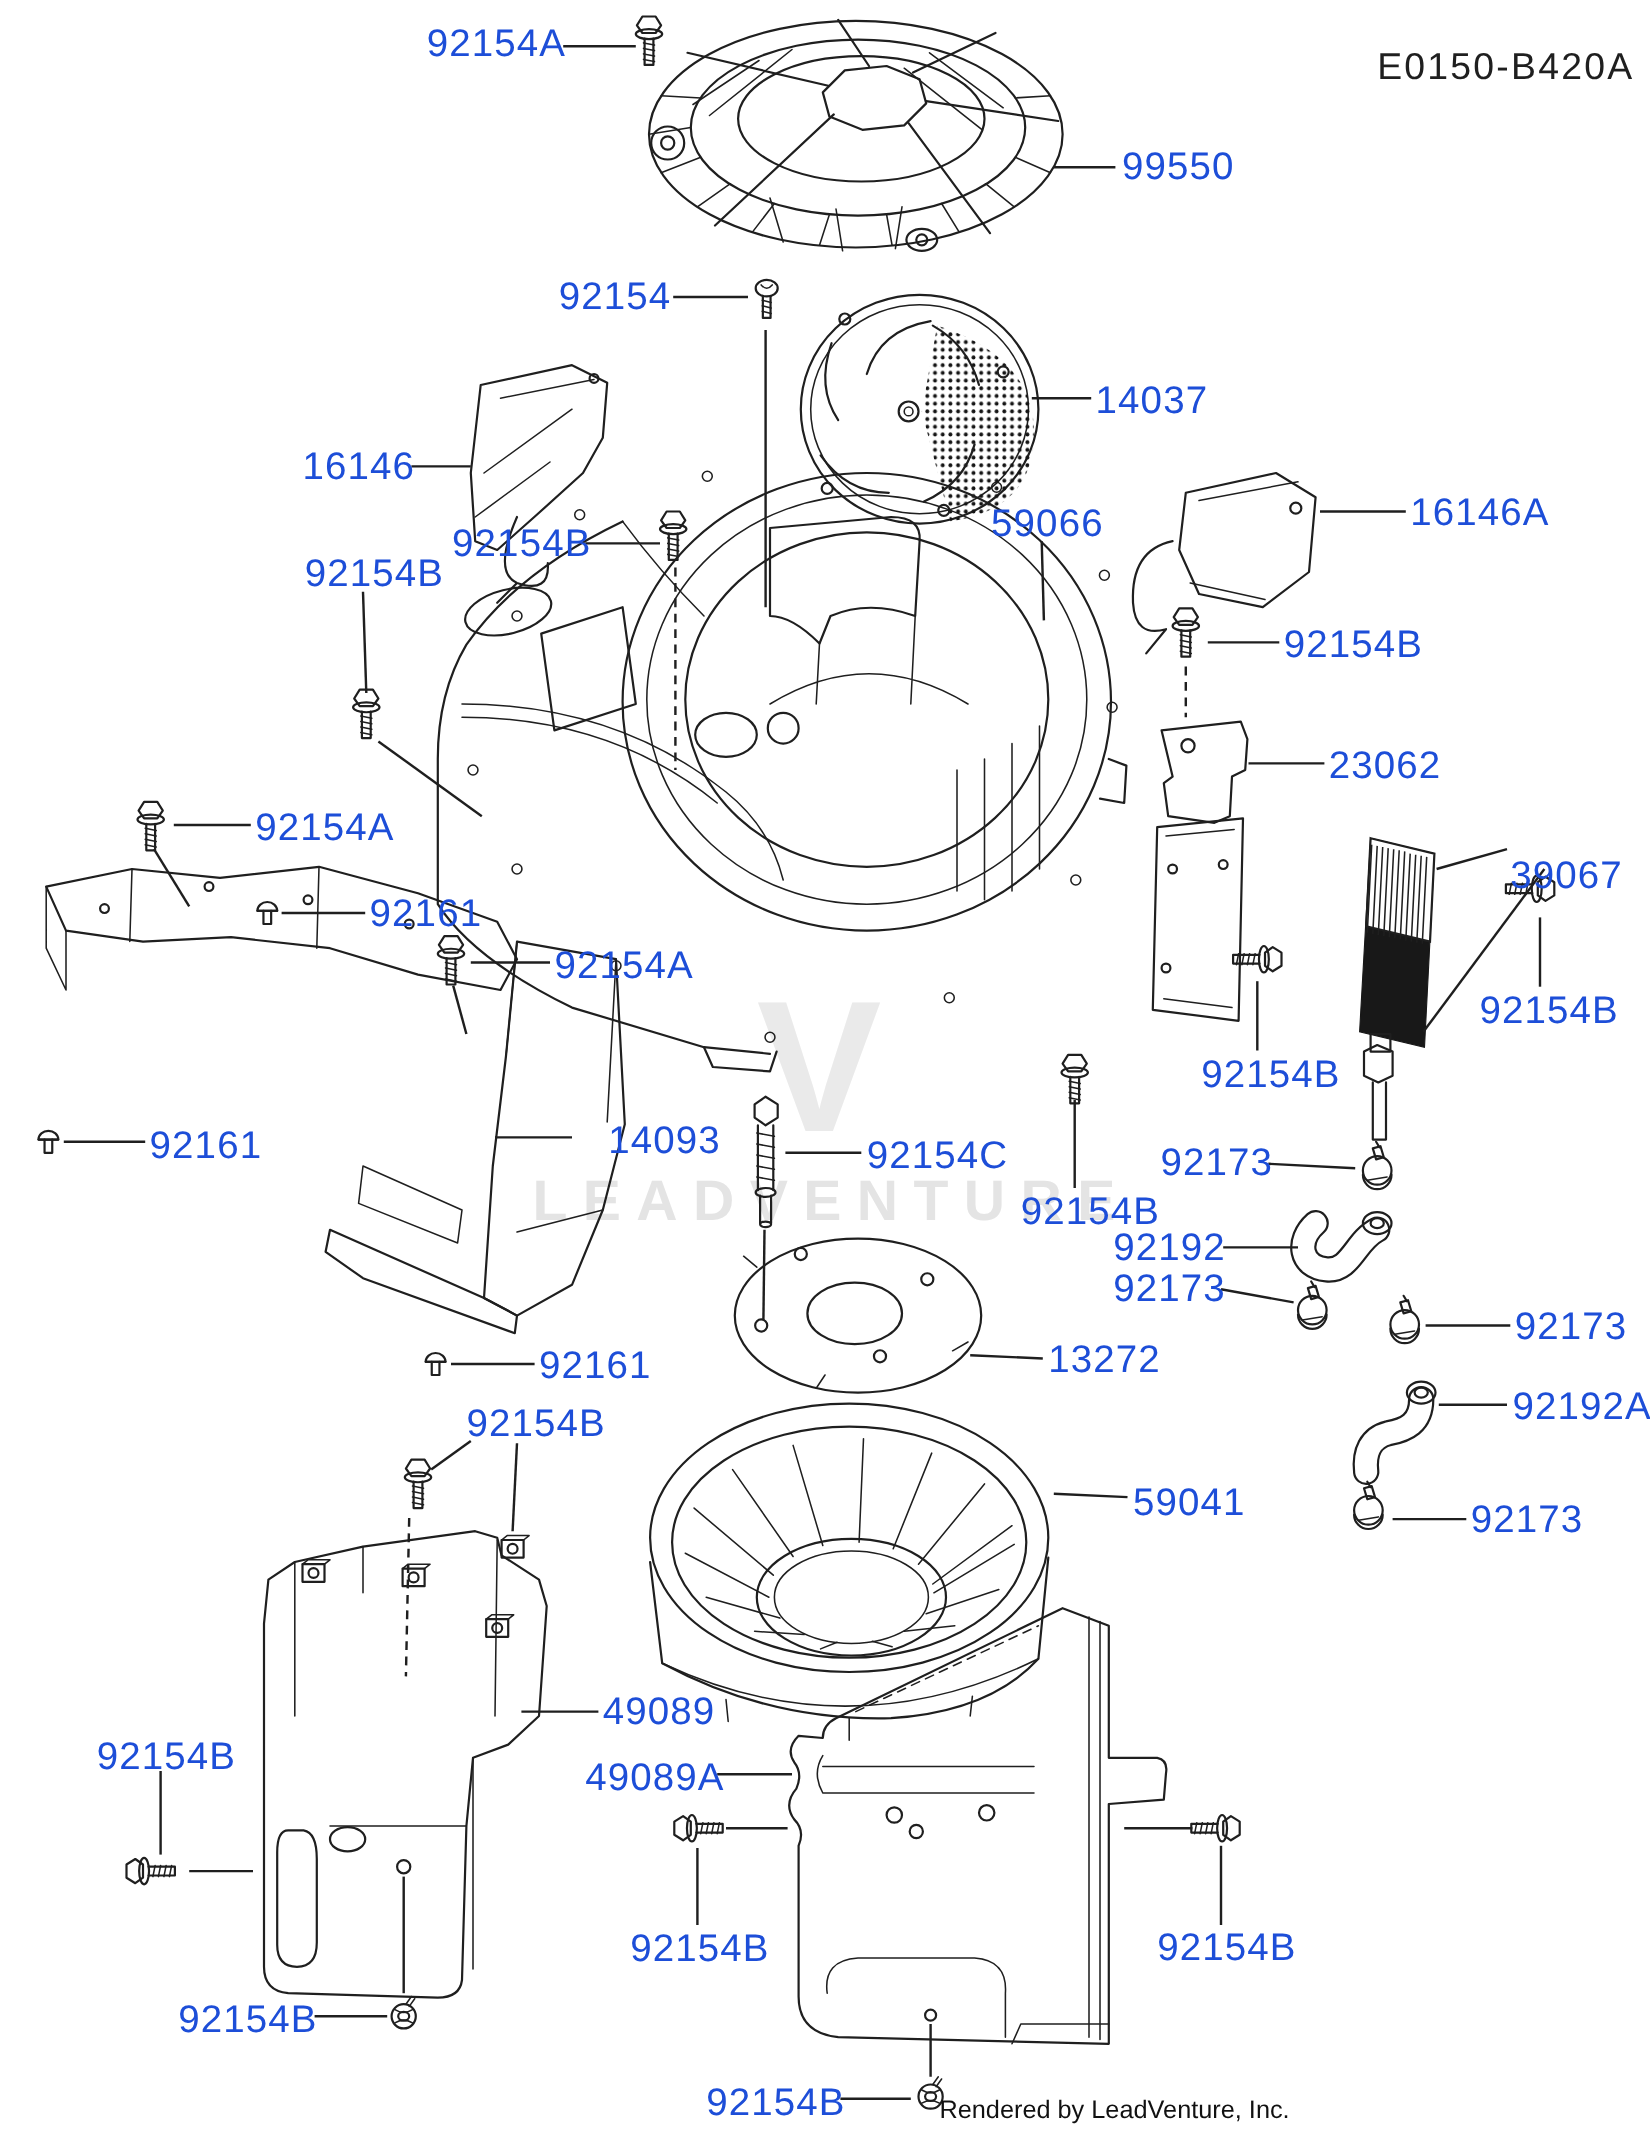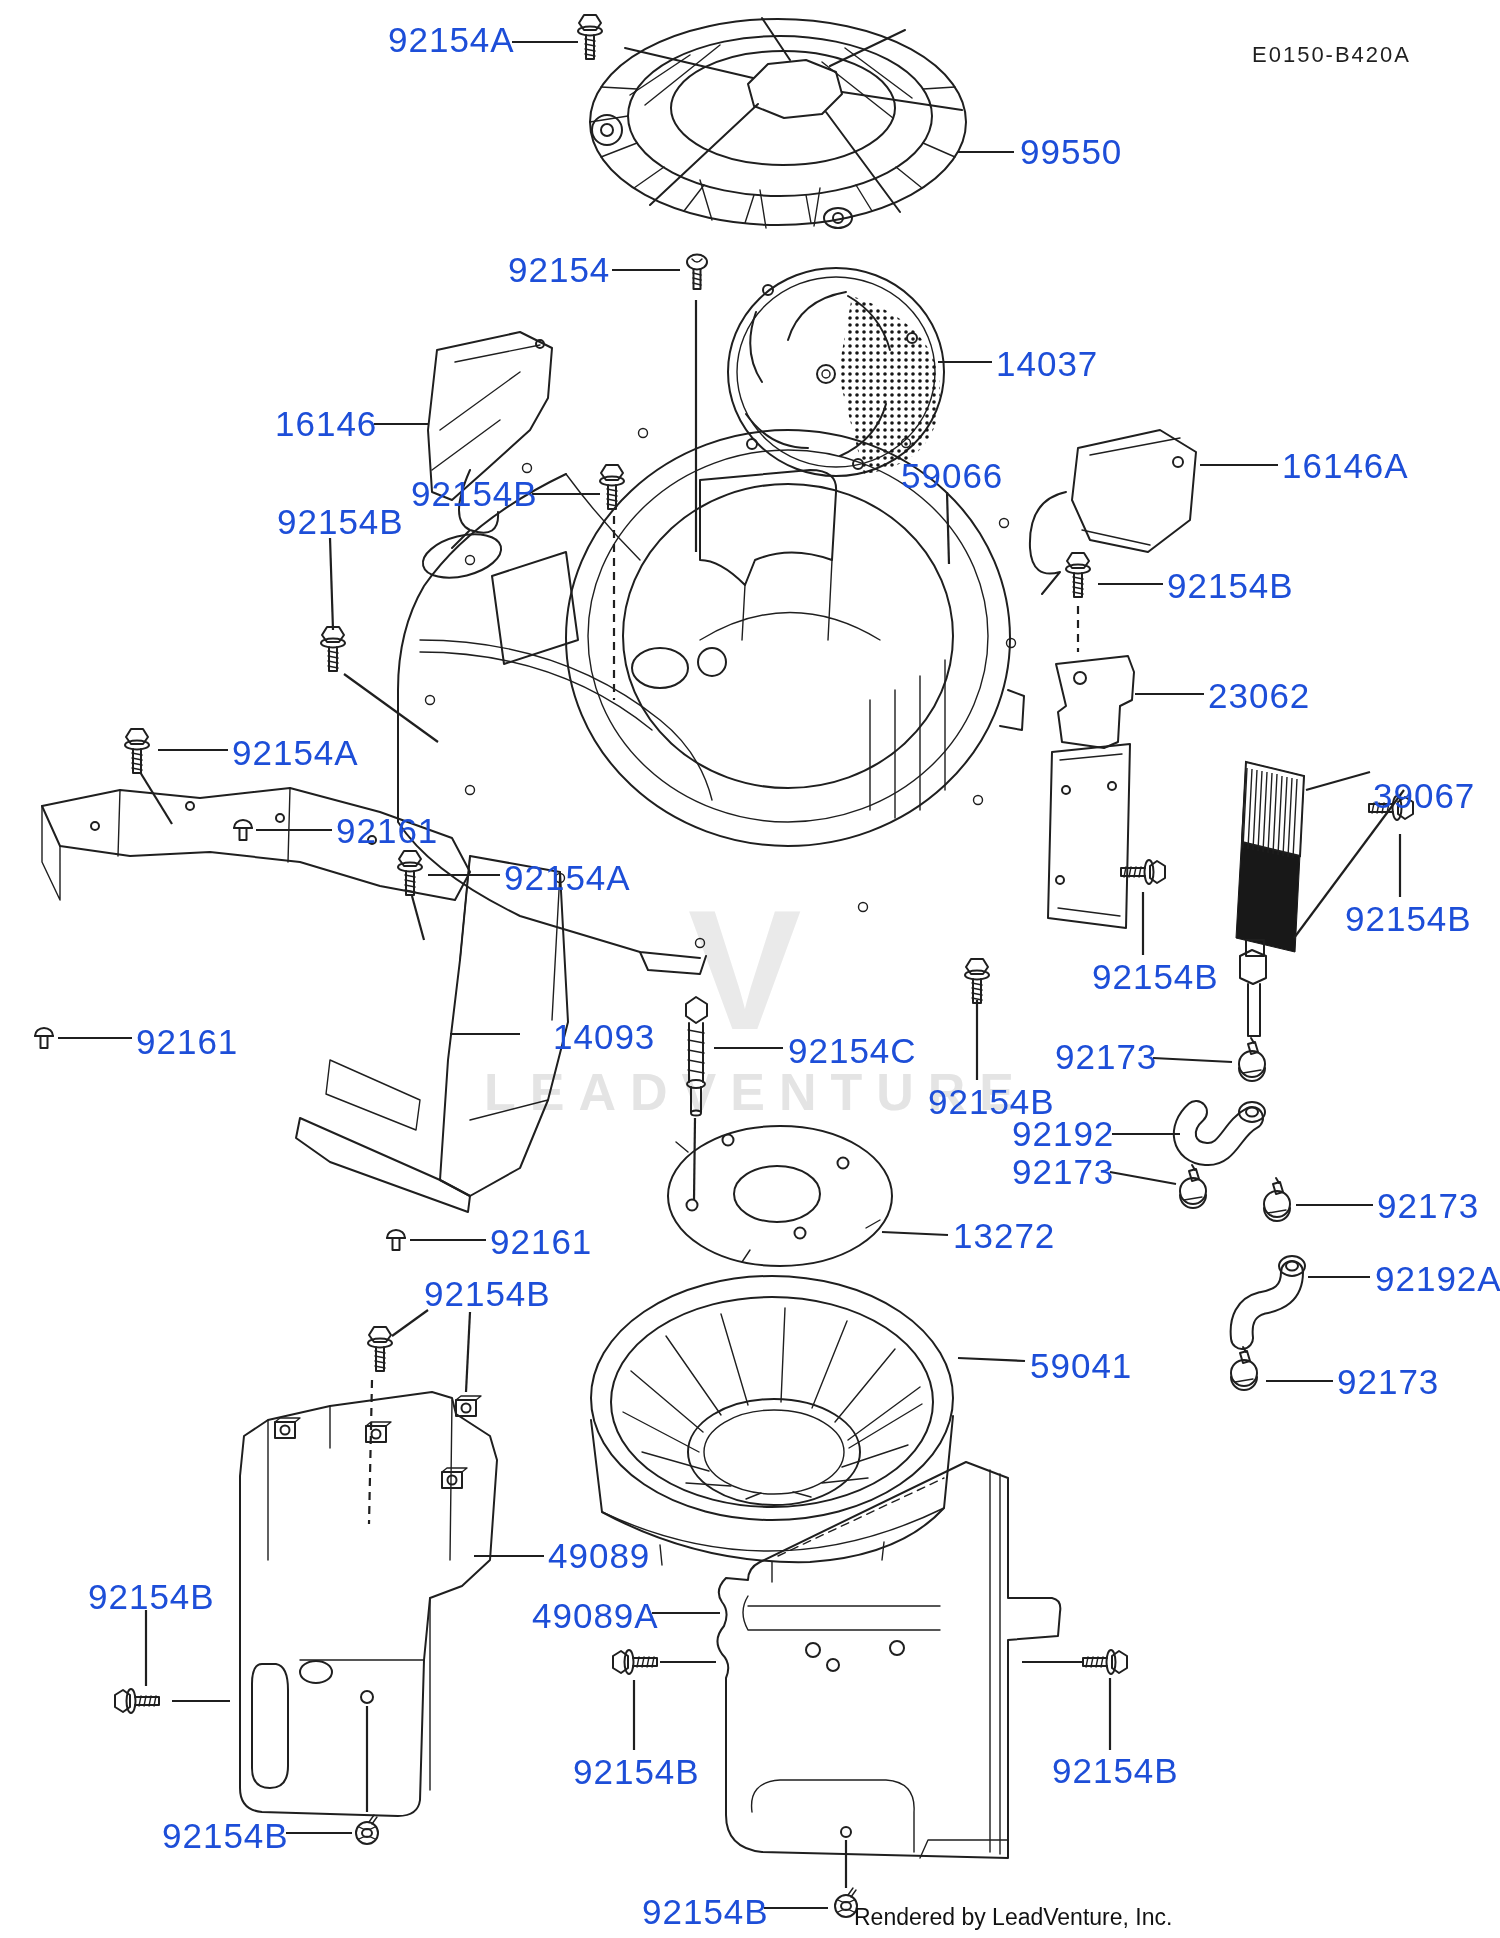--- a/index.html
+++ b/index.html
@@ -1,21 +1,21 @@
 <!DOCTYPE html>
 <html><head>
 <meta charset="utf-8">
 <style>
   html,body{margin:0;padding:0;background:#fff;}
   #stage{position:relative;width:1500px;height:1938px;background:#fff;overflow:hidden;
          font-family:"Liberation Sans",sans-serif;}
   #art{position:absolute;left:0;top:0;}
   .callout{position:absolute;font:35px/1 "Liberation Sans",sans-serif;color:#1d4ed8;
            letter-spacing:1px;white-space:nowrap;}
-  #diagram-code{position:absolute;left:1252px;top:42px;font-size:22px;color:#1f1f1f;letter-spacing:2px;}
+  #diagram-code{position:absolute;left:1252px;top:42px;font-size:34px;color:#1f1f1f;letter-spacing:2px;}
   #watermark-text{position:absolute;left:484px;top:1062px;font-size:52px;font-weight:bold;
            color:#e4e4e4;letter-spacing:14px;}
   #watermark-mark{position:absolute;left:688px;top:872px;font-size:170px;font-weight:bold;color:#eaeaea;}
   #footer-credit{position:absolute;left:854px;top:1904px;font-size:23px;color:#111;}
   #leader-lines line{stroke:#1f1f1f;stroke-width:2.2;fill:none;}
   .ln{stroke:#1f1f1f;stroke-width:2;fill:none;stroke-linecap:round;stroke-linejoin:round;}
   .thin{stroke-width:1.4;}
   .dk{fill:#181818;stroke:#181818;}
 </style>
 </head>

